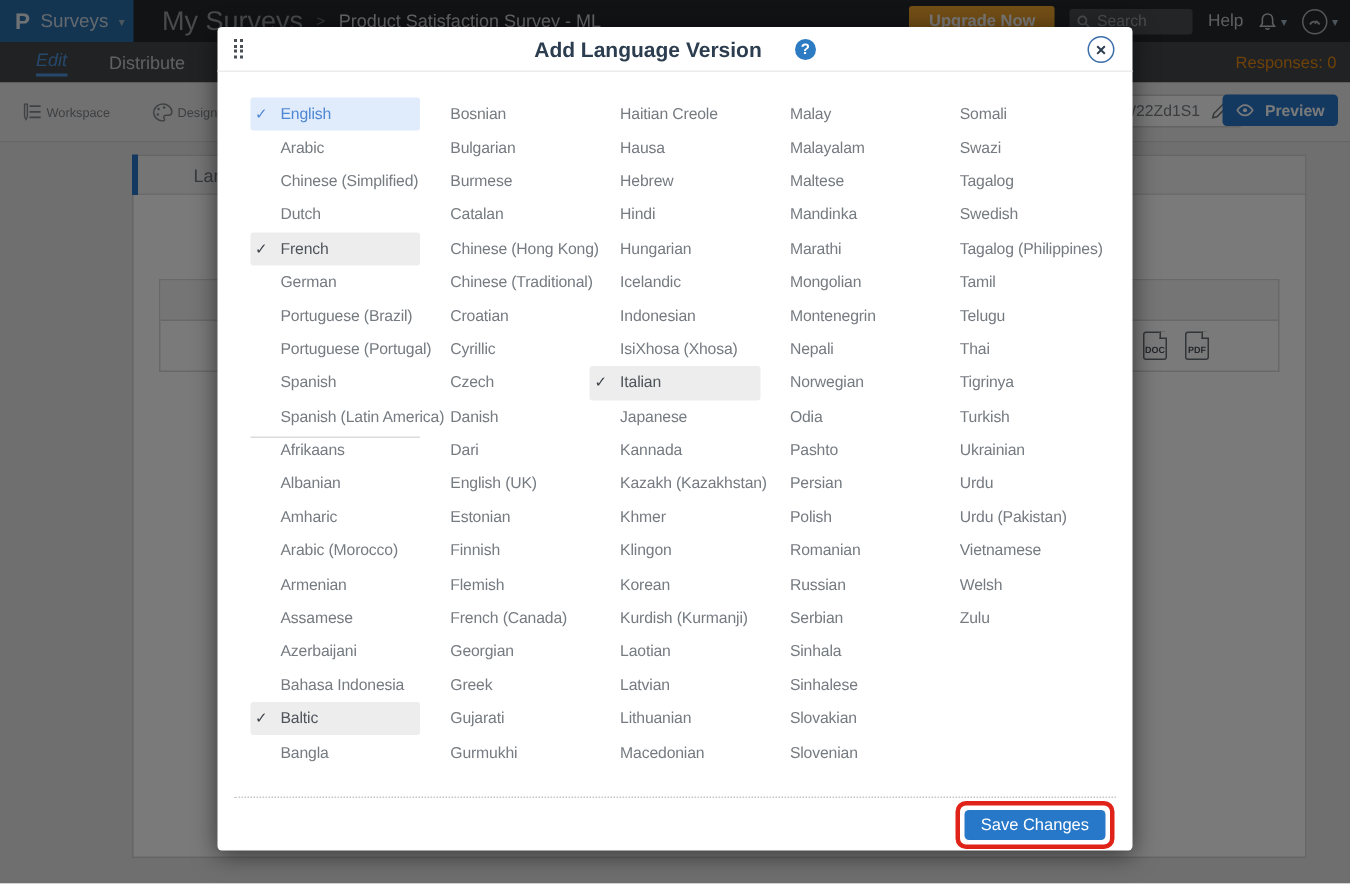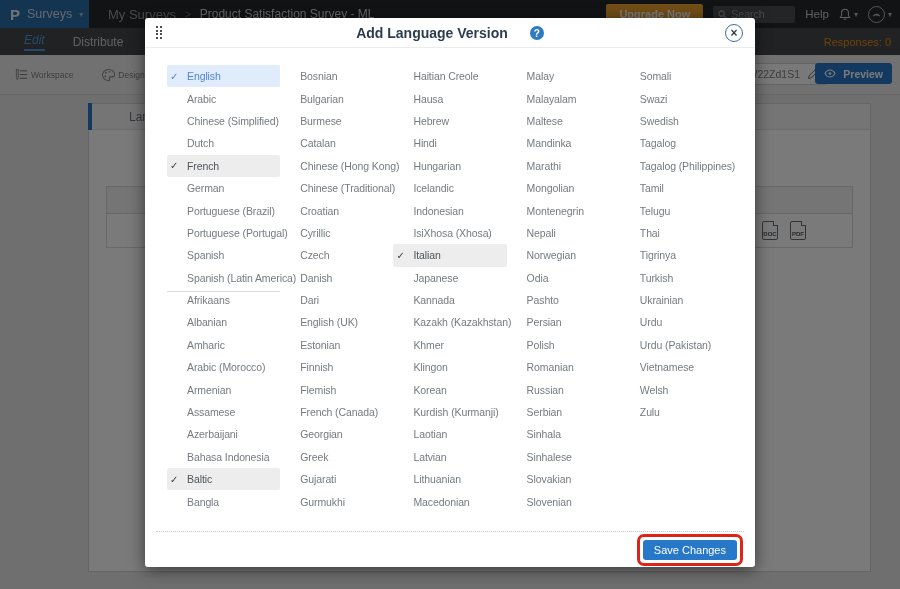--- a/index.html
+++ b/index.html
@@ -6,21 +6,21 @@
   html,body { width:900px; height:589px; overflow:hidden; }
   body { position:relative; background:#e8e9ea; font-family:"Liberation Sans", sans-serif; }
 
   
   .topbar { position:absolute; left:0; top:0; width:900px; height:28px; background:#26292c; z-index:1; }
   .logo-block { position:absolute; left:0; top:0; width:89px; height:28px; background:#2b70aa; display:flex; align-items:center; padding-left:10px; gap:7px; cursor:pointer; }
   .logo-p { color:#e9eef3; font-weight:bold; font-size:15px; }
   .logo-product { color:#cdd9e4; font-size:12.5px; }
   .caret { font-size:8px; color:#9fb4c6; }
   .breadcrumb { position:absolute; left:108px; top:0; height:28px; display:flex; align-items:center; gap:9px; }
-  .bc-parent { color:#969ca2; font-size:13px; cursor:pointer; }
+  .bc-parent { color:#969ca2; font-size:18px; cursor:pointer; }
   .bc-sep { color:#6f7579; font-size:10px; }
   .bc-current { color:#d3d6d9; font-size:12px; }
   .topbar-right { position:absolute; right:8px; top:0; height:28px; display:flex; align-items:center; gap:10px; }
   .upgrade-btn { background:#efa42f; color:#fff; font-size:11px; font-weight:bold; padding:4px 13px; border-radius:2px; border:none; cursor:pointer; }
   .search-box { width:82px; height:17px; background:#4a4e52; border-radius:2px; display:flex; align-items:center; padding:0 5px; gap:4px; }
   .search-box svg { flex:none; }
   .search-box input { background:transparent; border:none; outline:none; color:#cfd3d7; font-size:10.5px; width:58px; font-family:"Liberation Sans",sans-serif; }
   .search-box input::placeholder { color:#9aa0a6; }
   .help-link { color:#c2c6ca; font-size:11.5px; cursor:pointer; }
   .icon-group { display:flex; align-items:center; gap:3px; cursor:pointer; }
@@ -566,25 +566,25 @@
         <div class="lang-item">
           <span class="check"></span>
           <span class="lbl">Somali</span>
         </div>
         <div class="lang-item">
           <span class="check"></span>
           <span class="lbl">Swazi</span>
         </div>
         <div class="lang-item">
           <span class="check"></span>
+          <span class="lbl">Tagalog</span>
+        </div>
+        <div class="lang-item">
+          <span class="check"></span>
           <span class="lbl">Swedish</span>
-        </div>
-        <div class="lang-item">
-          <span class="check"></span>
-          <span class="lbl">Tagalog</span>
         </div>
         <div class="lang-item">
           <span class="check"></span>
           <span class="lbl">Tagalog (Philippines)</span>
         </div>
         <div class="lang-item">
           <span class="check"></span>
           <span class="lbl">Tamil</span>
         </div>
         <div class="lang-item">

